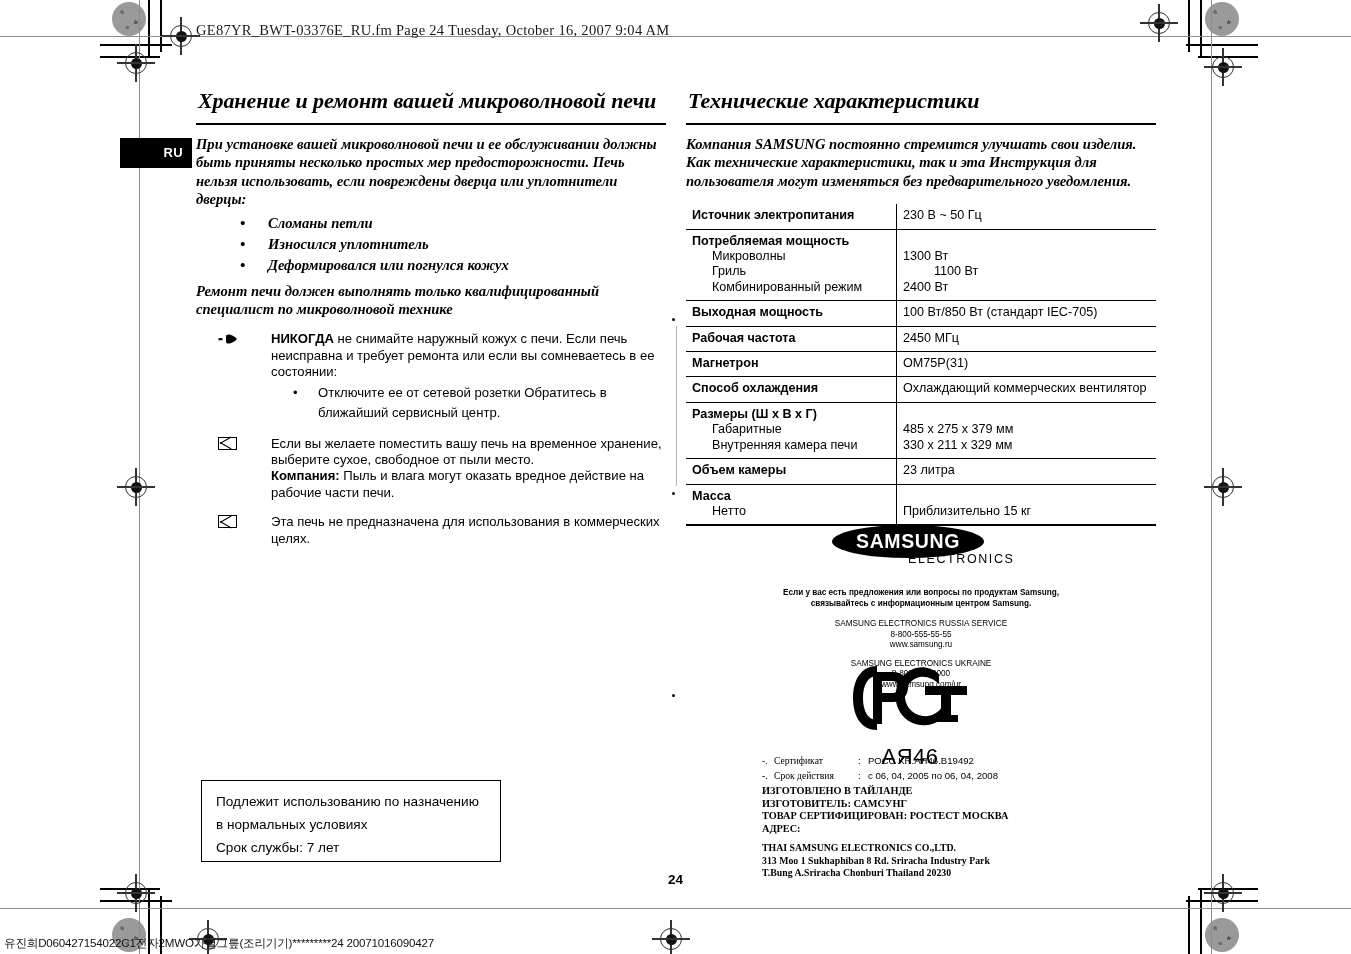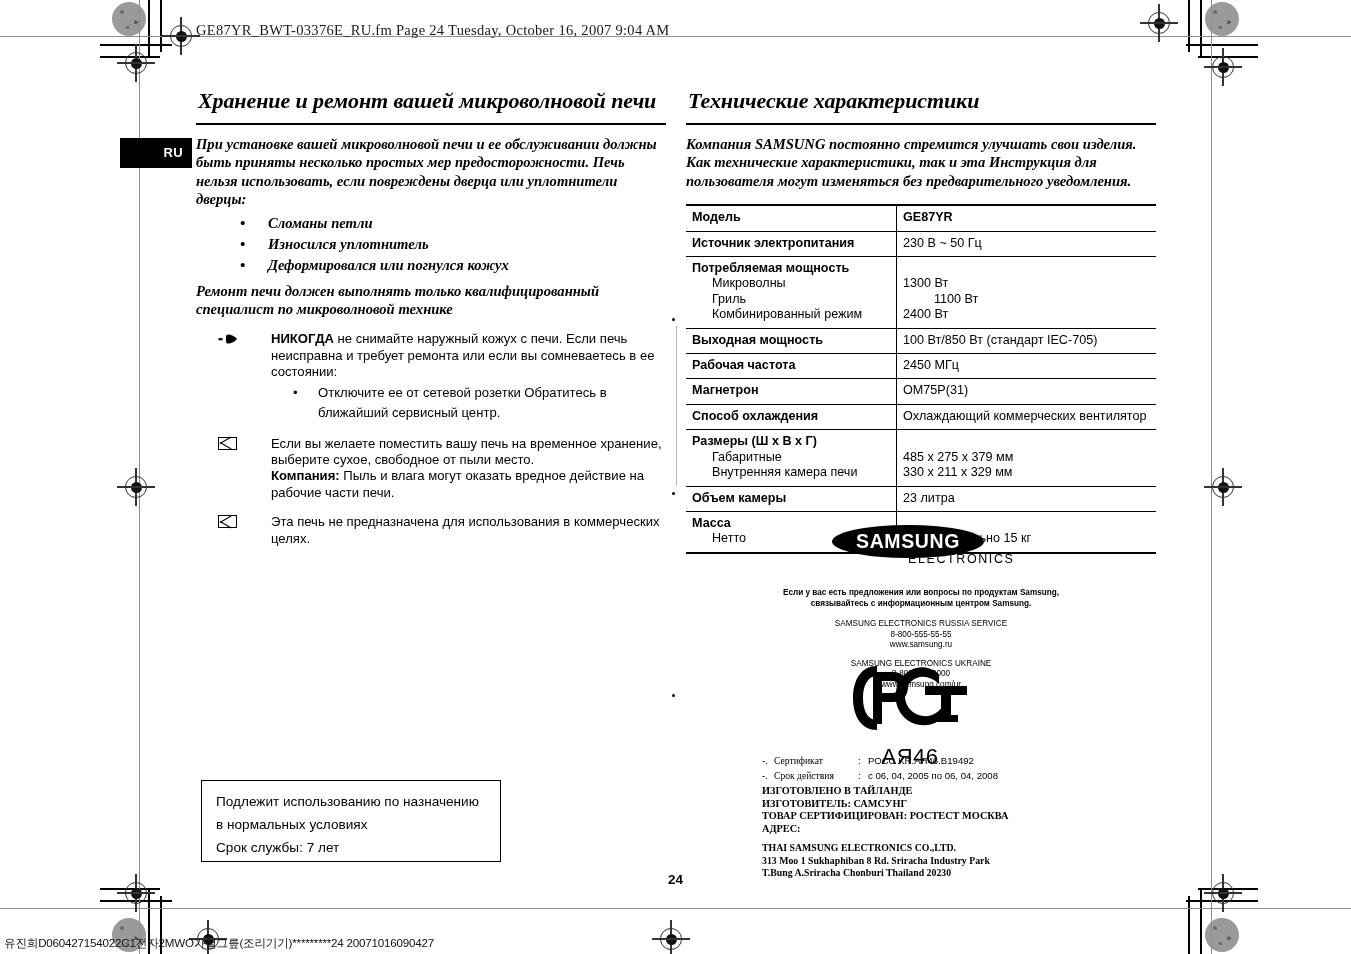--- a/index.html
+++ b/index.html
@@ -457,24 +457,20 @@
 </div>
 
 <div class="col-right">
   <h1 class="section-title">Технические характеристики</h1>
   <div class="rule-heavy"></div>
 
   <p class="intro">Компания SAMSUNG постоянно стремится улучшать свои изделия. Как технические характеристики, так и эта Инструкция для пользователя могут изменяться без предварительного уведомления.</p>
 
   <table class="spec">
     <tbody>
-      <tr class="first">
-        <td class="k">Модель</td>
-        <td class="v bold">GE87YR</td>
-      </tr>
       <tr>
         <td class="k">Источник электропитания</td>
         <td class="v">230 В ~ 50 Гц</td>
       </tr>
       <tr>
         <td class="k">
           <span>Потребляемая мощность</span>
           <span class="sub">Микроволны</span>
           <span class="sub">Гриль</span>
           <span class="sub">Комбинированный режим</span>

